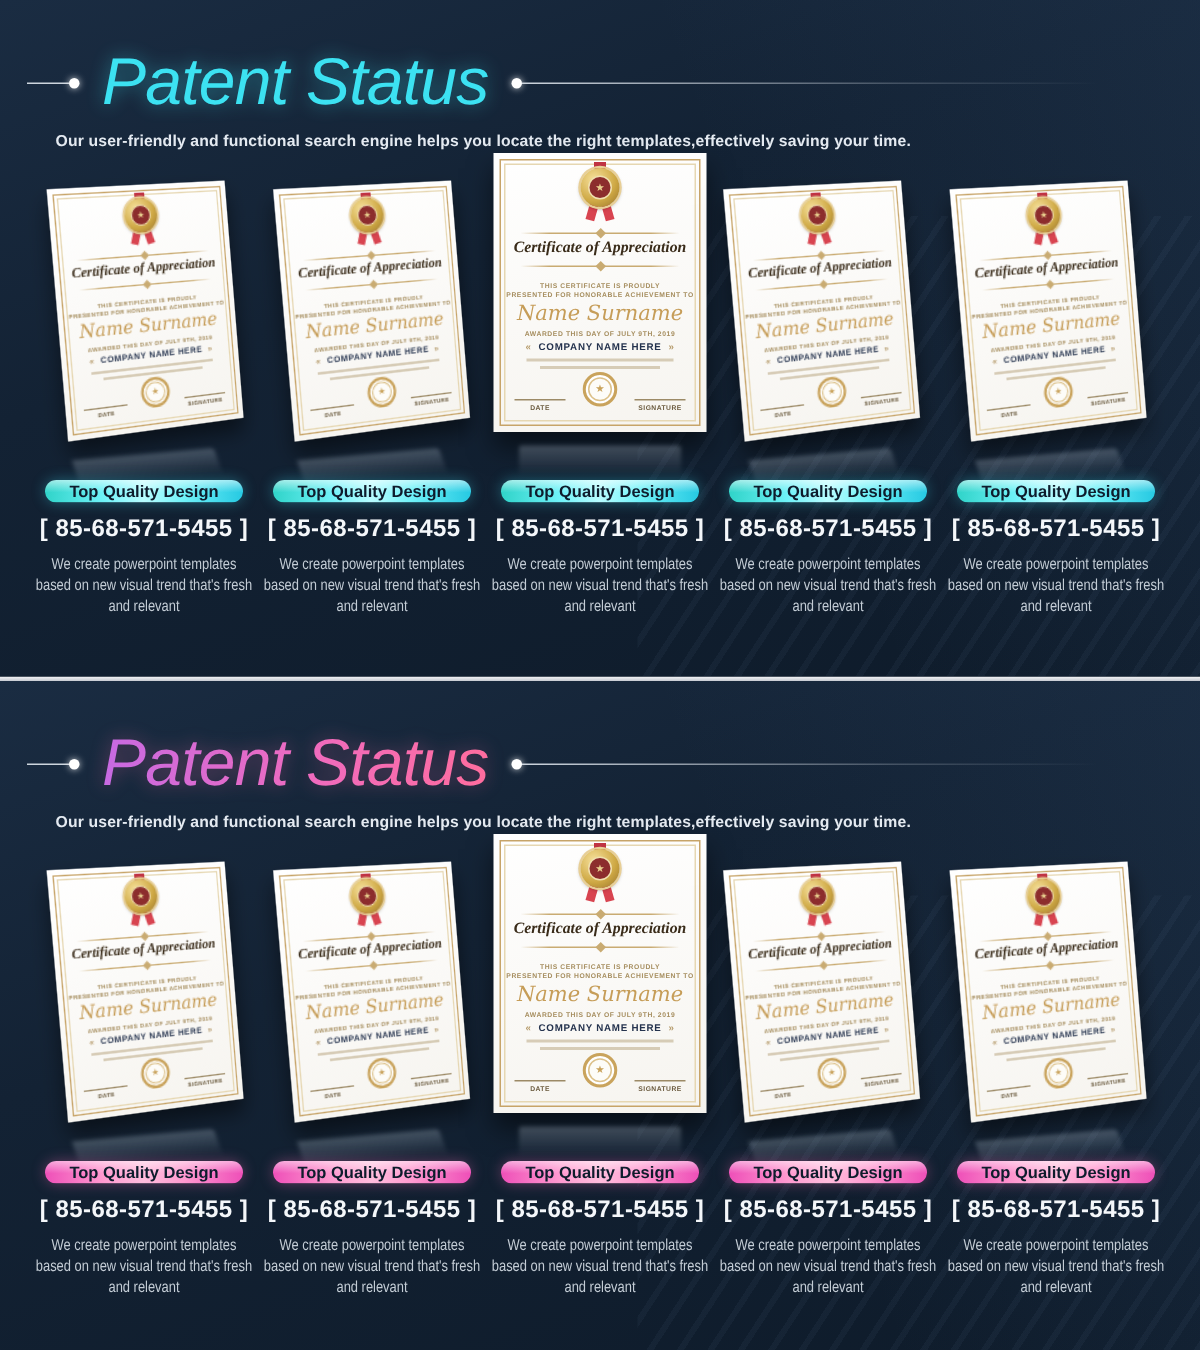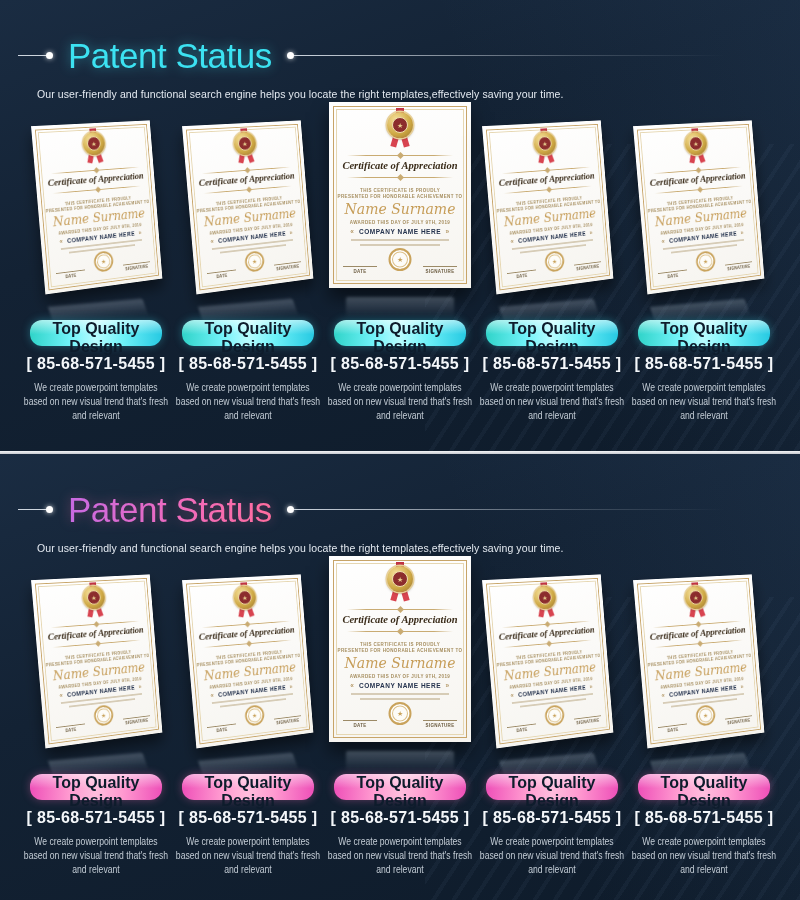--- a/index.html
+++ b/index.html
@@ -18,27 +18,27 @@
     background-position:top right,118% 128%;
     background-repeat:no-repeat,no-repeat;}
   .divider{height:3px;background:linear-gradient(180deg,#f4f5f7,#c6cad1);}
 
   
   .slide-header{position:absolute;top:34px;left:18px;right:0;height:42px;display:flex;align-items:center;}
   .rule{height:1px;background:#cdd5de;}
   .rule--left{width:28px;}
   .rule--right{flex:1;background:linear-gradient(90deg,#cdd5de 0%,rgba(205,213,222,.25) 55%,rgba(205,213,222,0) 85%);}
   .dot{width:7px;height:7px;border-radius:50%;background:#ffffff;box-shadow:0 0 5px rgba(255,255,255,.8);flex:0 0 auto;}
-  .slide-title{font-size:35px;line-height:1;margin:0 15px;font-weight:500;letter-spacing:-.5px;white-space:nowrap;}
+  .slide-title{font-size:44px;line-height:1;margin:0 15px;font-weight:500;letter-spacing:-.5px;white-space:nowrap;font-style:italic;}
   .slide--cyan .slide-title{color:#3ce2f2;filter:drop-shadow(0 0 6px rgba(60,226,242,.45));}
   .slide--pink .slide-title{background:linear-gradient(90deg,#c76ae2 0%,#f06bbd 55%,#ff6d9e 100%);
     -webkit-background-clip:text;background-clip:text;color:transparent;
     filter:drop-shadow(0 0 6px rgba(255,110,170,.35));}
 
-  .slide-subtitle{position:absolute;top:88px;left:37px;margin:0;font-size:10.5px;letter-spacing:.1px;color:#e4eaf1;}
+  .slide-subtitle{position:absolute;top:88px;left:37px;margin:0;font-size:10.5px;letter-spacing:.1px;color:#e4eaf1;font-weight:bold;}
 
   
   .cert-row{position:absolute;top:102px;left:0;right:0;display:flex;justify-content:space-between;align-items:flex-start;padding:0 24px;}
   .cert{width:156px;display:flex;flex-direction:column;align-items:center;}
   .cert--side{margin-top:10px;}
   .paper{position:relative;width:142px;height:186px;flex:0 0 auto;
     background:linear-gradient(168deg,#ffffff 0%,#f6f4ef 100%);
     box-shadow:0 10px 16px rgba(0,0,0,.5);}
   .cert--side .paper{transform:perspective(650px) rotateY(19deg) rotate(-5deg) scale(.88);}
   .paper::before{content:"";position:absolute;inset:4px;border:1px solid #c7a468;}
@@ -86,22 +86,22 @@
   .cert-seal{position:absolute;bottom:17px;left:50%;transform:translateX(-50%);width:19px;height:19px;border-radius:50%;
     background:#fdfcf8;border:2px solid #c9a35c;box-shadow:inset 0 0 0 1.5px #fff,inset 0 0 0 2.5px #dcc18a;
     display:flex;align-items:center;justify-content:center;font-size:7px;line-height:1;color:#c9a35c;}
   .cert-foot{position:absolute;bottom:14px;left:14px;right:14px;display:flex;justify-content:space-between;}
   .cert-sign{width:34px;text-align:center;font-size:4.5px;font-weight:bold;letter-spacing:.3px;color:#6b5b3f;
     border-top:1px solid #9c8a66;padding-top:2px;text-transform:uppercase;}
 
   
   .cards-row{position:absolute;top:320px;left:0;right:0;display:flex;justify-content:space-between;padding:0 22px;}
   .card{width:148px;text-align:center;}
-  .pill{display:block;width:132px;height:26px;margin:0 auto;border:none;border-radius:12px;
-    font-family:"Liberation Sans",sans-serif;font-weight:bold;font-size:16px;color:#0e1c2c;cursor:pointer;padding:0;}
+  .pill{display:block;width:132px;height:15px;margin:0 auto;border:none;border-radius:12px;
+    font-family:"Liberation Sans",sans-serif;font-weight:bold;font-size:11px;color:#0e1c2c;cursor:pointer;padding:0;}
   .slide--cyan .pill{background:
       linear-gradient(180deg,rgba(255,255,255,.55),rgba(255,255,255,0) 55%),
       linear-gradient(92deg,#2fd3c8 0%,#6ff2f8 30%,#b7fcff 50%,#6ff2f8 70%,#26c9e2 100%);
     box-shadow:0 0 9px rgba(60,220,240,.35);}
   .slide--pink .pill{background:
       linear-gradient(180deg,rgba(255,255,255,.5),rgba(255,255,255,0) 55%),
       linear-gradient(92deg,#ee4fb8 0%,#ff9ad0 30%,#ffbddd 50%,#ff9ad0 70%,#ee4fb8 100%);
     box-shadow:0 0 9px rgba(250,110,180,.35);}
   .phone{margin-top:9px;font-size:16px;font-weight:bold;letter-spacing:.3px;color:#f4f7fa;}
   .card-desc{width:180px;margin:8px 0 0 -16px;transform:scaleX(.82);transform-origin:center top;

